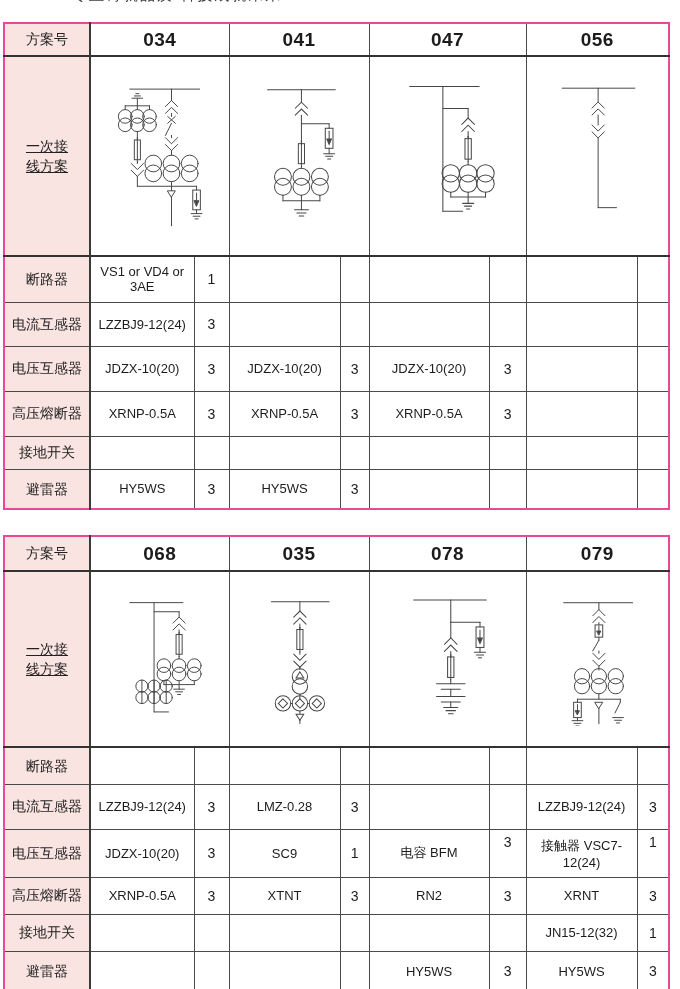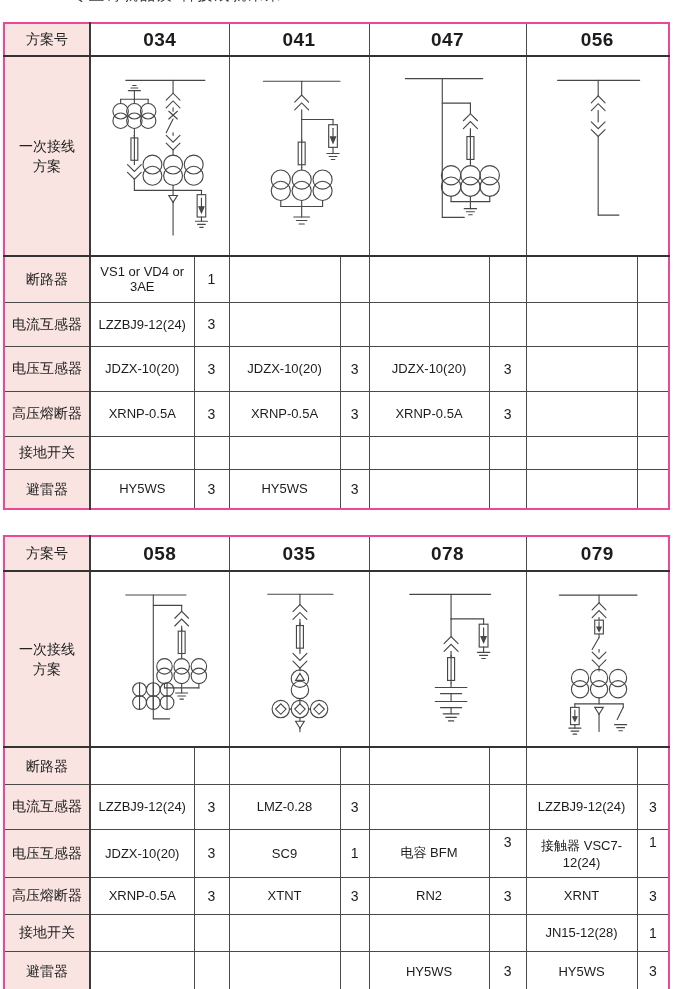--- a/index.html
+++ b/index.html
@@ -7,21 +7,21 @@
   .top-clip{position:absolute;top:0;left:72px;width:300px;height:7px;overflow:hidden;}
   .top-clip span{display:block;font-size:15px;line-height:22px;margin-top:-16px;color:#3a3a3a;letter-spacing:2px;white-space:nowrap;}
   table.spec{border-collapse:collapse;table-layout:fixed;width:665px;margin-left:3px;border:2px solid #ec4899;}
   table.t1{margin-top:22px;}
   table.t2{margin-top:25px;}
   td{border:1px solid #4a4a4a;box-sizing:border-box;text-align:center;vertical-align:middle;
      font-size:13px;padding:1px 2px;overflow:hidden;background:#ffffff;}
   td.lbl{background:#f9e4e1;font-size:14px;color:#222;border-right:2px solid #3a3a3a;line-height:1.45;}
   tr.hdr td{border-bottom:2px solid #333;}
   tr.hdr td.num{font-weight:bold;font-size:19px;letter-spacing:.5px;}
-  tr.diag td{border-bottom:2px solid #333;padding:9px;}
+  tr.diag td{border-bottom:2px solid #333;padding:16px;text-decoration:underline;}
   td.qty{font-size:14px;}
   td.top{vertical-align:top;padding-top:4px;}
   svg.dg{display:block;margin:0 auto;height:100%;stroke:#474747;fill:none;stroke-width:1.3;stroke-linecap:round;}
   .defs{position:absolute;width:0;height:0;}
 </style>
 </head>
 <body>
 
 <svg class="defs">
   <defs>
@@ -284,21 +284,21 @@
       <col style="width:29px">
       <col style="width:120px">
       <col style="width:37px">
       <col style="width:111px">
       <col style="width:32px">
     </colgroup>
 
   <tbody>
       <tr class="hdr" style="height:35px">
     <td class="lbl">方案号</td>
-    <td class="num" colspan="2">058</td>
+    <td class="num" colspan="2">068</td>
     <td class="num" colspan="2">035</td>
     <td class="num" colspan="2">078</td>
     <td class="num" colspan="2">079</td>
   </tr>
 
   <tr class="diag" style="height:176px">
     <td class="lbl">一次接线方案</td>
     <td colspan="2">
       <svg class="dg" viewBox="0 0 139 176">
         <line x1="30" y1="14" x2="100" y2="14"></line>
@@ -459,21 +459,21 @@
   </tr>
 
   <tr style="height:37px">
     <td class="lbl">接地开关</td>
     <td></td>
     <td class="qty"></td>
     <td></td>
     <td class="qty"></td>
     <td></td>
     <td class="qty"></td>
-    <td>JN15-12(28)</td>
+    <td>JN15-12(32)</td>
     <td class="qty">1</td>
   </tr>
 
   <tr style="height:41px">
     <td class="lbl">避雷器</td>
     <td></td>
     <td class="qty"></td>
     <td></td>
     <td class="qty"></td>
     <td>HY5WS</td>

